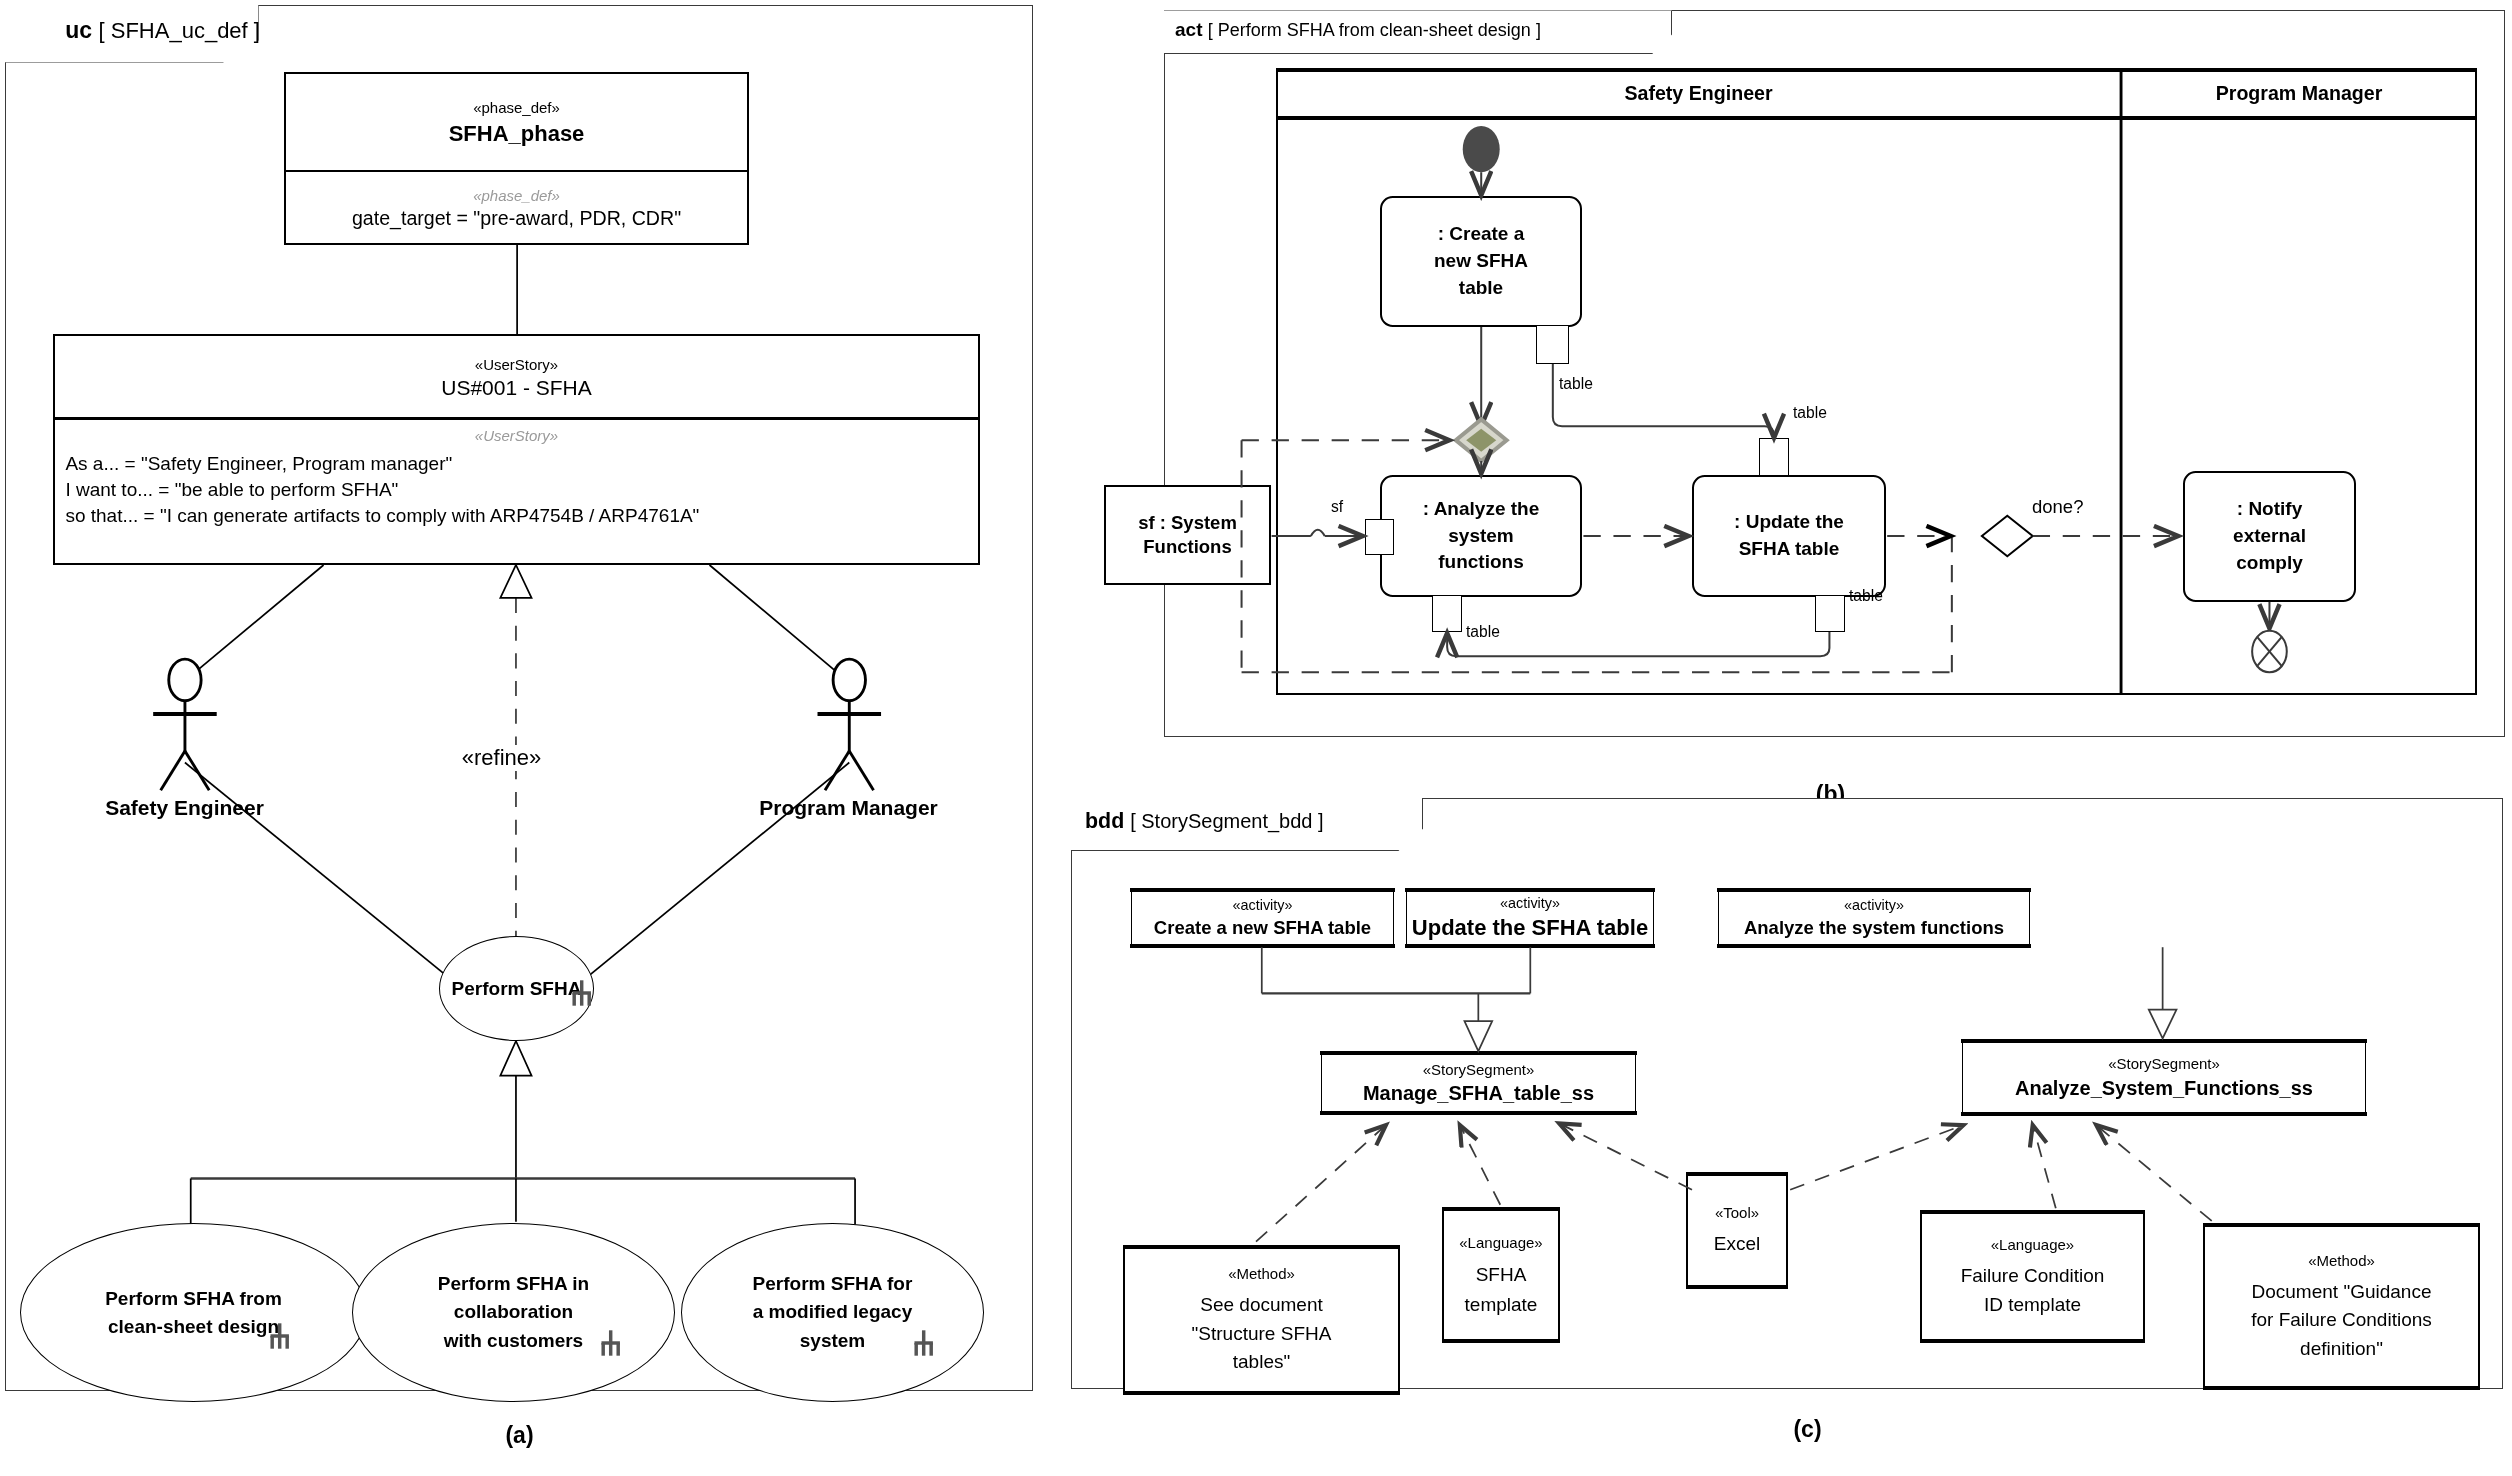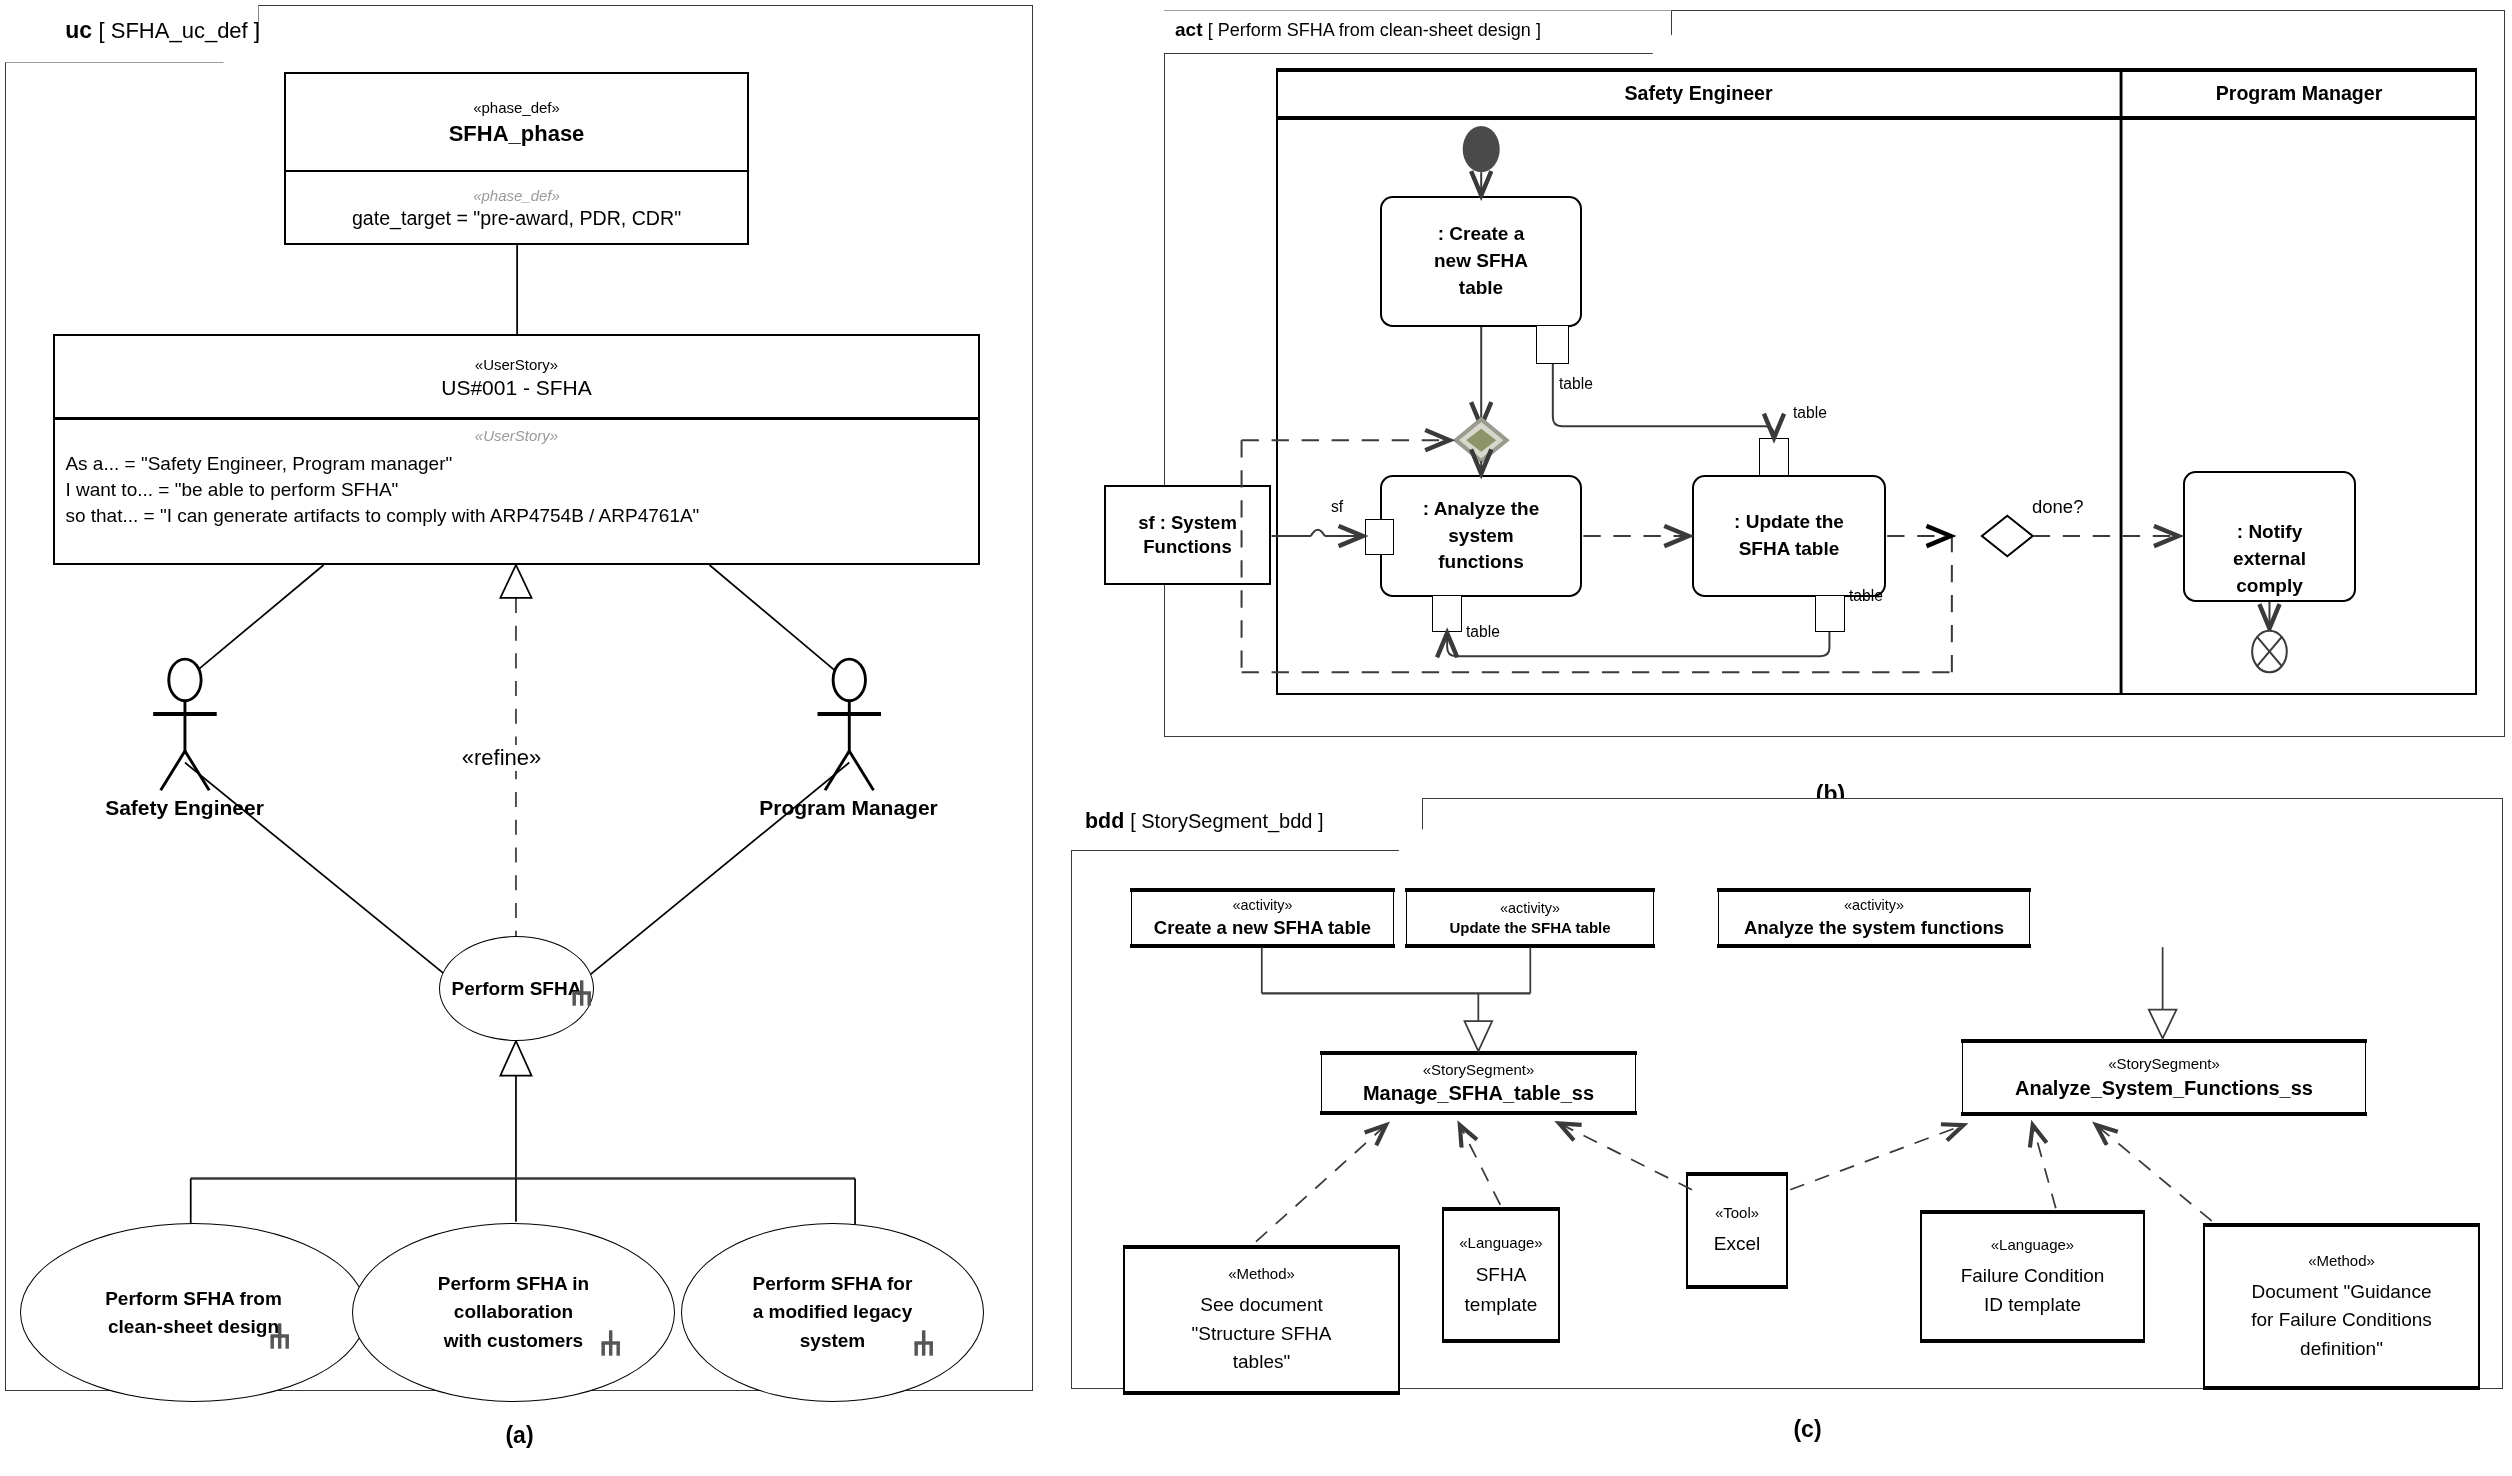--- a/index.html
+++ b/index.html
@@ -211,21 +211,21 @@
     <div class="pin" style="left:1365px;top:519px;width:29px;height:36px;"></div>
     <div class="pin" style="left:1432px;top:595px;width:30px;height:37px;"></div>
 
     <div class="rnode" style="left:1692px;top:475px;width:194px;height:122px;font-size:19px;line-height:1.42;">
       <div>: Update the</div>
       <div>SFHA table</div>
     </div>
     <div class="pin" style="left:1759px;top:438px;width:30px;height:38px;"></div>
     <div class="pin" style="left:1815px;top:595px;width:30px;height:37px;"></div>
 
-    <div class="rnode" style="left:2183px;top:471px;width:173px;height:131px;font-size:19px;line-height:1.42;justify-content:flex-end;">
+    <div class="rnode" style="left:2183px;top:471px;width:173px;height:131px;font-size:19px;line-height:1.42;">
       <div>: Notify</div>
       <div>external</div>
       <div>comply</div>
     </div>
 
     <svg class="lyr" width="2512" height="751" viewBox="0 0 4350 1300">
       <defs>
         <marker id="openArrow" markerWidth="16" markerHeight="16" refX="13" refY="6" orient="auto">
           <path d="M1,1 L13,6 L1,11" fill="none" stroke="#3a3a3a" stroke-width="2.2"></path>
         </marker>
@@ -297,21 +297,21 @@
       <div class="bdd-top"></div>
       <div class="bdd-bot"></div>
       <div class="stereo" style="font-size:14.4px;margin-bottom:3.5px;">«activity»</div>
       <div class="bname" style="font-size:18.5px;">Create a new SFHA table</div>
     </div>
 
     <div class="bdd-box" style="left:1406px;top:889px;width:248px;height:58px;">
       <div class="bdd-top"></div>
       <div class="bdd-bot"></div>
       <div class="stereo" style="font-size:14.4px;margin-bottom:3.5px;">«activity»</div>
-      <div class="bname" style="font-size:15px;">Update the SFHA table</div>
+      <div class="bname" style="font-size:22px;">Update the SFHA table</div>
     </div>
 
     <div class="bdd-box" style="left:1718px;top:889px;width:312px;height:58px;">
       <div class="bdd-top"></div>
       <div class="bdd-bot"></div>
       <div class="stereo" style="font-size:14.4px;margin-bottom:3.5px;">«activity»</div>
       <div class="bname" style="font-size:18.5px;">Analyze the system functions</div>
     </div>
 
     <div class="bdd-box" style="left:1321px;top:1052px;width:315px;height:62px;">

